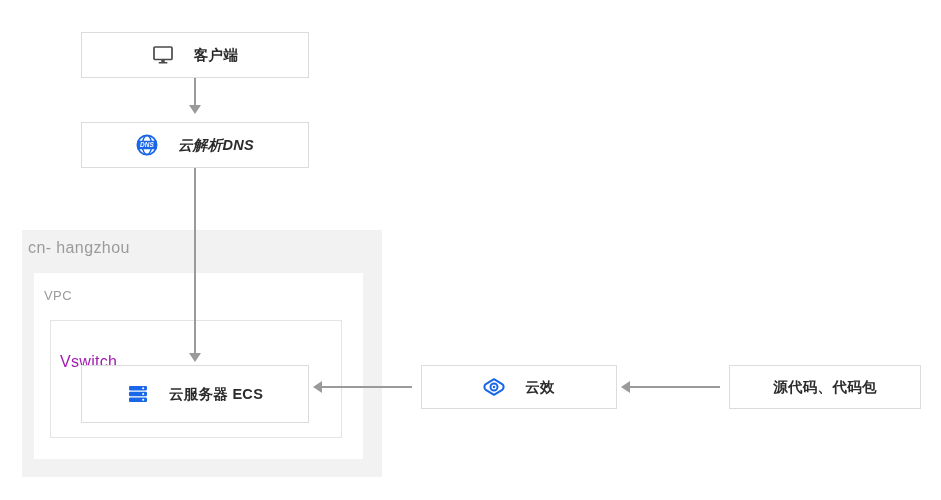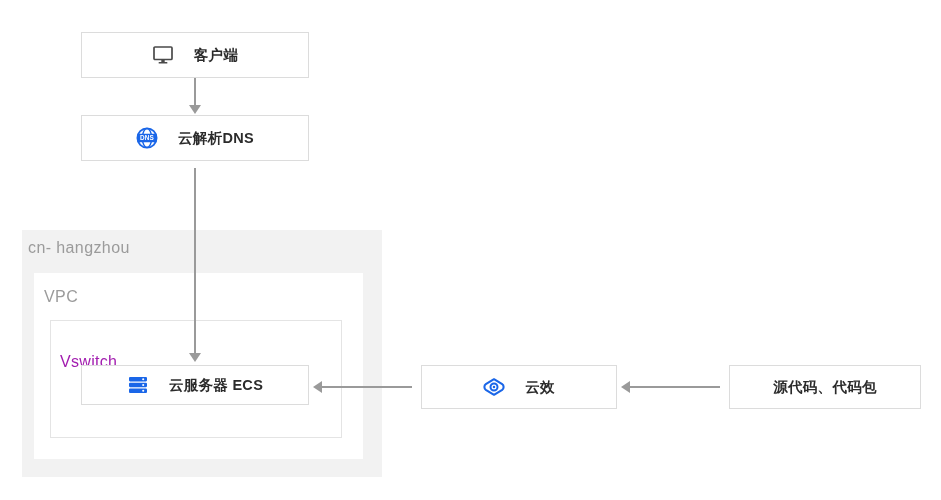--- a/index.html
+++ b/index.html
@@ -41,21 +41,21 @@
     left: 34px;
     top: 273px;
     width: 329px;
     height: 186px;
     background: #ffffff;
   }
   .vpc-label {
     position: absolute;
     left: 44px;
     top: 288px;
-    font-size: 16px;
+    font-size: 13px;
     color: #9b9b9b;
     letter-spacing: 0.4px;
   }
   .vswitch-box {
     position: absolute;
     left: 50px;
     top: 320px;
     width: 292px;
     height: 118px;
     background: #ffffff;
@@ -93,22 +93,22 @@
   .node-icon {
     display: flex;
     align-items: center;
     justify-content: center;
     width: 22px;
     height: 22px;
     flex: none;
   }
 
   #node-client  { left: 81px;  top: 32px;  width: 228px; height: 46px; }
-  #node-dns     { left: 81px;  top: 115px; width: 228px; height: 46px; }
-  #node-ecs     { left: 81px;  top: 365px; width: 228px; height: 40px; }
+  #node-dns     { left: 81px;  top: 122px; width: 228px; height: 46px; font-style: italic; }
+  #node-ecs     { left: 81px;  top: 365px; width: 228px; height: 58px; }
   #node-yunxiao { left: 421px; top: 365px; width: 196px; height: 44px; }
   #node-source  { left: 729px; top: 365px; width: 192px; height: 44px; }
   .v-line {
     position: absolute;
     width: 2px;
     background: #9a9a9a;
   }
   .h-line {
     position: absolute;
     height: 2px;

